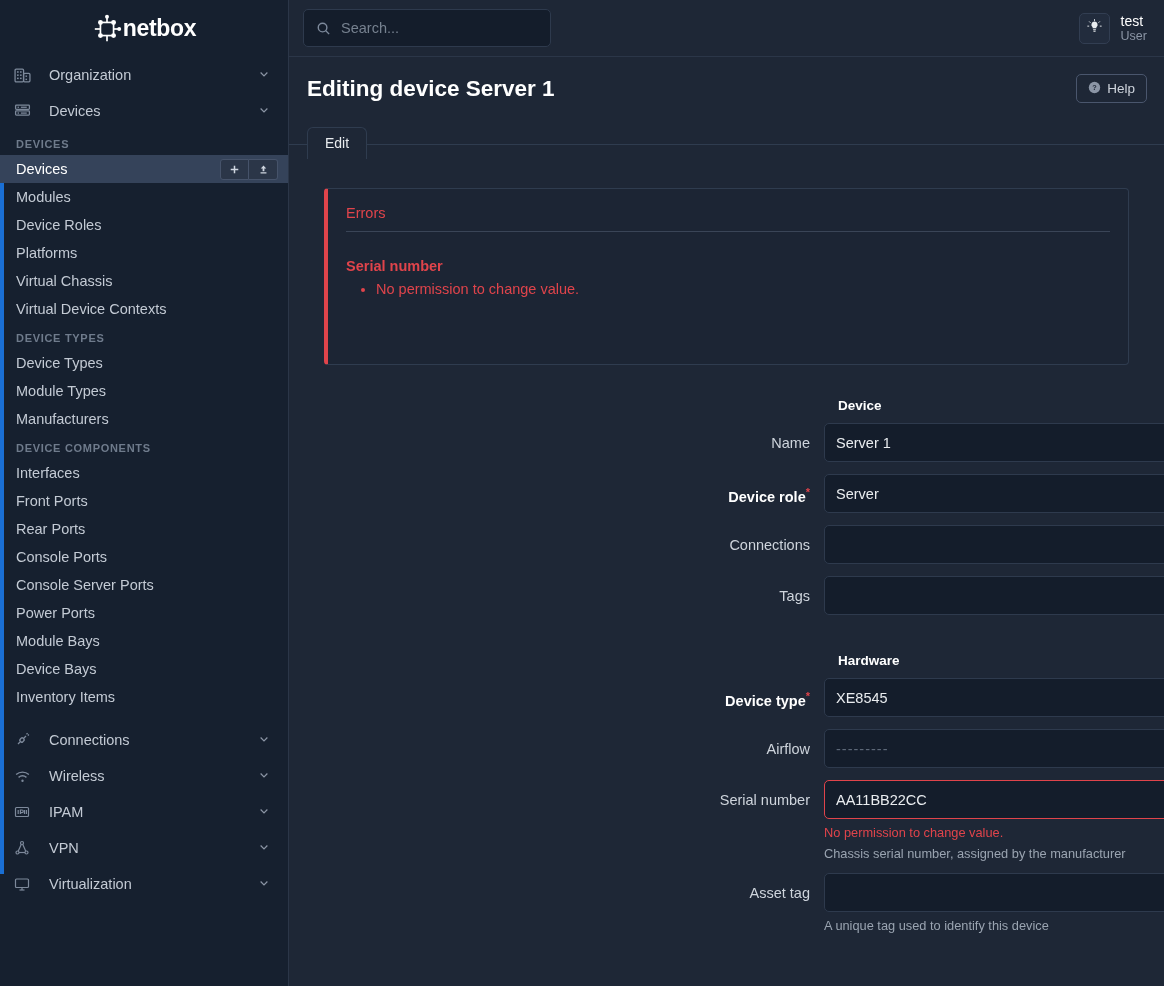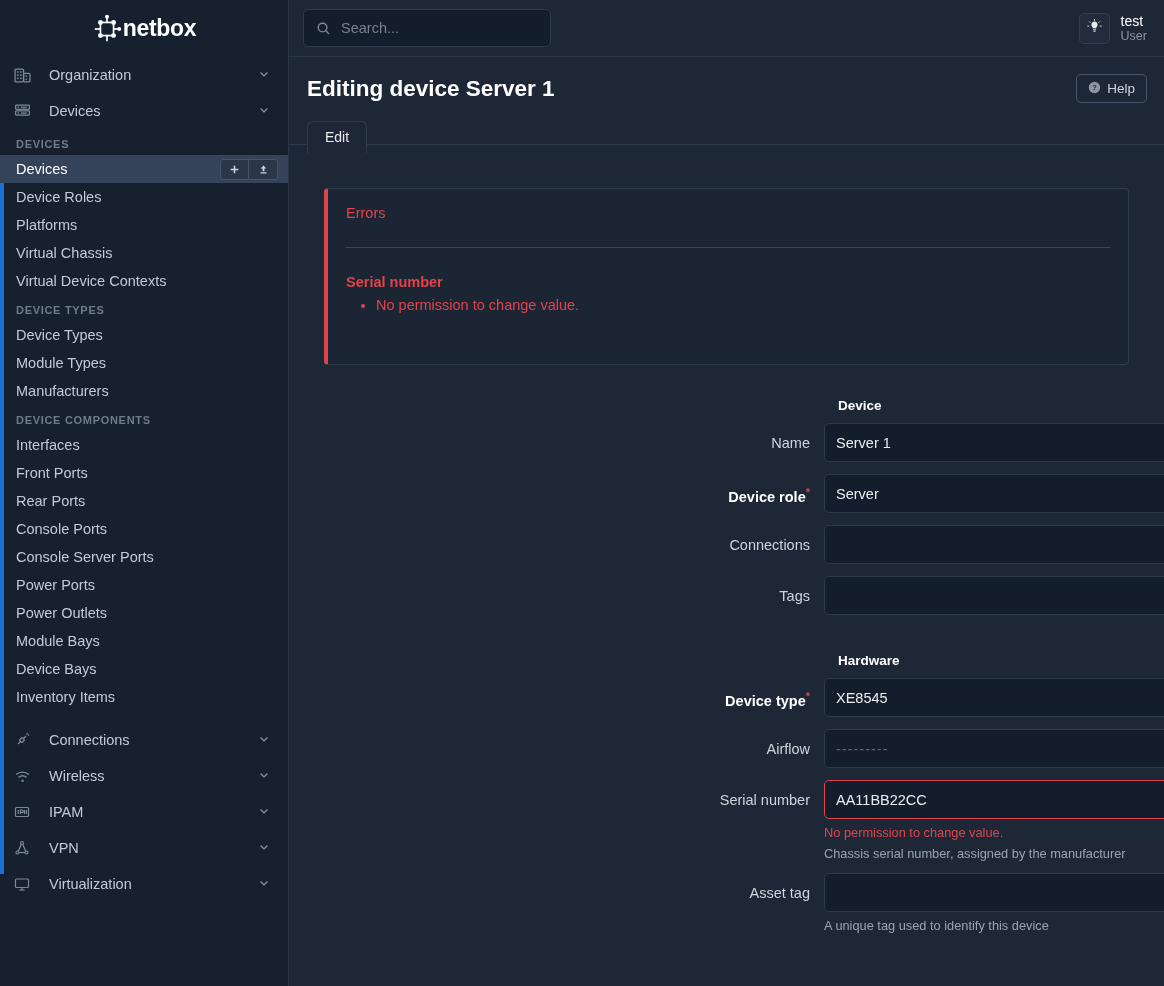--- a/index.html
+++ b/index.html
@@ -110,38 +110,38 @@
   }
 
   .tabs {
     display: flex; align-items: flex-end; padding-left: 18px;
     height: 33px; position: relative;
   }
   .tab {
     padding: 7px 17px 8px 17px; font-size: 14px; color: #e9ecef;
     background: #1e2736;
     border: 1px solid #2f3c4f; border-bottom: none;
-    border-radius: 6px 6px 0 0; cursor: pointer; position: relative; top: 9px;
+    border-radius: 6px 6px 0 0; cursor: pointer; position: relative; top: 15px;
   }
 
   .content-panel {
     margin: 0; border-top: 1px solid #2f3c4f;
     height: 835px; overflow: hidden; background: #1e2736;
     padding: 0 17px;
   }
 
   
   .errors {
     margin: 43px 18px 0 18px;
     background: #1c2534;
     border: 1px solid #2f3c4f; border-left: 4px solid #e0444b;
     border-radius: 4px; padding: 16px 18px 22px 18px;
     height: 177px;
   }
-  .errors-title { color: #e0444b; font-size: 14.5px; margin-bottom: 26px; }
+  .errors-title { color: #e0444b; font-size: 14.5px; margin-bottom: 10px; }
   .errors-divider { border-top: 1px solid #3a4557; margin: 0 0 26px 0; }
   .err-field { color: #e0444b; font-size: 14.5px; font-weight: 700; margin-bottom: 4px; }
   .err-list { list-style: disc; padding-left: 30px; }
   .err-list li { color: #e0444b; font-size: 14.5px; line-height: 1.55; }
 
   
   .form { padding: 33px 0 0 0; }
   .sec-title {
     font-size: 13.5px; font-weight: 700; color: #ffffff;
     margin-left: 532px; margin-bottom: 10px;
@@ -255,20 +255,23 @@
           </span>
           <span class="item-btn">
             <svg width="11" height="11" viewBox="0 0 16 16" fill="currentColor">
               <path d="M8 2 L12 6.5 H9.3 V10.5 H6.7 V6.5 H4 Z"></path>
               <rect x="3.5" y="12" width="9" height="1.8" rx="0.6"></rect>
             </svg>
           </span>
         </span>
       </div>
       <div class="nav-item">
+        <span class="ilabel">Modules</span>
+      </div>
+      <div class="nav-item">
         <span class="ilabel">Device Roles</span>
       </div>
       <div class="nav-item">
         <span class="ilabel">Platforms</span>
       </div>
       <div class="nav-item">
         <span class="ilabel">Virtual Chassis</span>
       </div>
       <div class="nav-item">
         <span class="ilabel">Virtual Device Contexts</span>
@@ -296,23 +299,20 @@
         <span class="ilabel">Rear Ports</span>
       </div>
       <div class="nav-item">
         <span class="ilabel">Console Ports</span>
       </div>
       <div class="nav-item">
         <span class="ilabel">Console Server Ports</span>
       </div>
       <div class="nav-item">
         <span class="ilabel">Power Ports</span>
-      </div>
-      <div class="nav-item">
-        <span class="ilabel">Power Outlets</span>
       </div>
       <div class="nav-item">
         <span class="ilabel">Module Bays</span>
       </div>
       <div class="nav-item">
         <span class="ilabel">Device Bays</span>
       </div>
       <div class="nav-item">
         <span class="ilabel">Inventory Items</span>
       </div>

